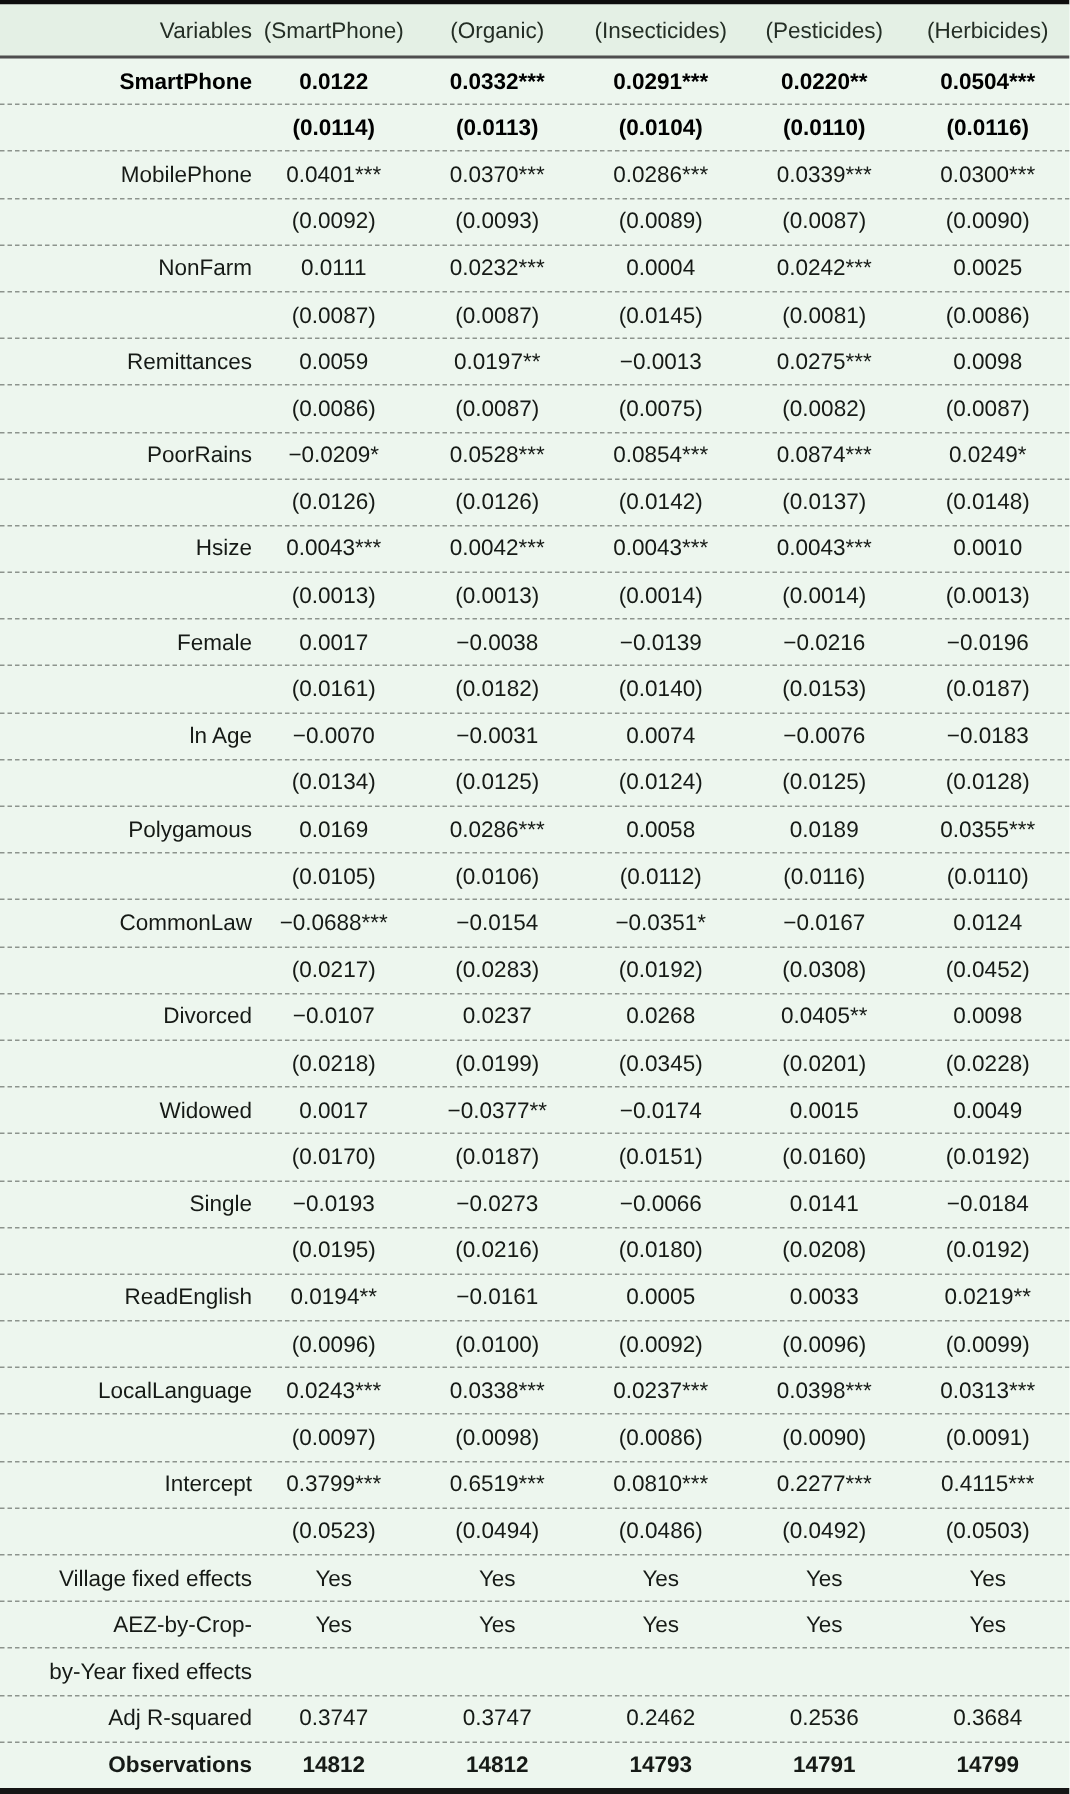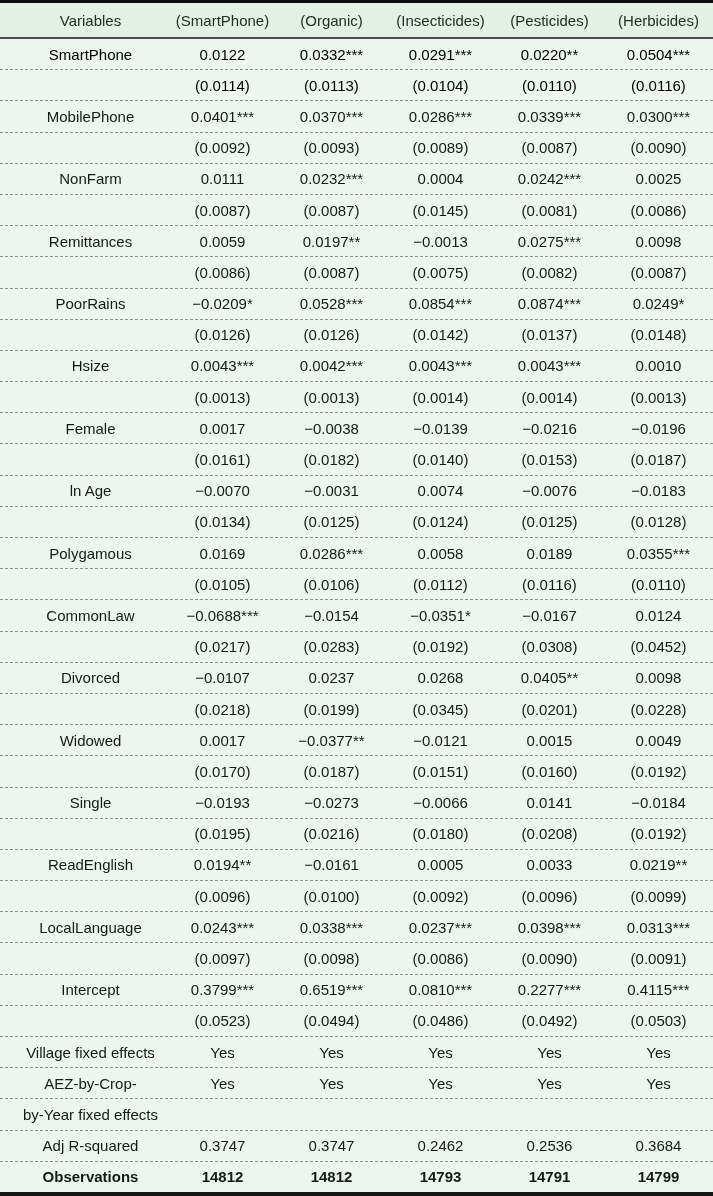--- a/index.html
+++ b/index.html
@@ -31,23 +31,23 @@
     background: #e4f0e5;
   }
   .frows .row:last-child { border-bottom: none; font-weight: bold; }
   .cell {
     font-size: 15px;
     color: #161a16;
     text-align: center;
     white-space: nowrap;
     line-height: 1;
   }
-  .cell.label { text-align: center; padding-left: 13px; }
+  .cell.label { text-align: right; padding-left: 13px; }
   .row.header .cell { color: #242e25; }
-  .vrow.bold .cell { font-weight: 400; color: #000; }
+  .vrow.bold .cell { font-weight: 700; color: #000; }
 </style>
 </head>
 <body>
 
 <div class="table">
 
   <div class="row header">
     <div class="cell label">Variables</div>
     <div class="cell">(SmartPhone)</div>
     <div class="cell">(Organic)</div>
@@ -264,21 +264,21 @@
       <div class="cell">(0.0201)</div>
       <div class="cell">(0.0228)</div>
     </div>
   </div>
 
   <div class="vrow">
     <div class="row">
       <div class="cell label">Widowed</div>
       <div class="cell">0.0017</div>
       <div class="cell">−0.0377**</div>
-      <div class="cell">−0.0121</div>
+      <div class="cell">−0.0174</div>
       <div class="cell">0.0015</div>
       <div class="cell">0.0049</div>
     </div>
     <div class="row">
       <div class="cell label"></div>
       <div class="cell">(0.0170)</div>
       <div class="cell">(0.0187)</div>
       <div class="cell">(0.0151)</div>
       <div class="cell">(0.0160)</div>
       <div class="cell">(0.0192)</div>

